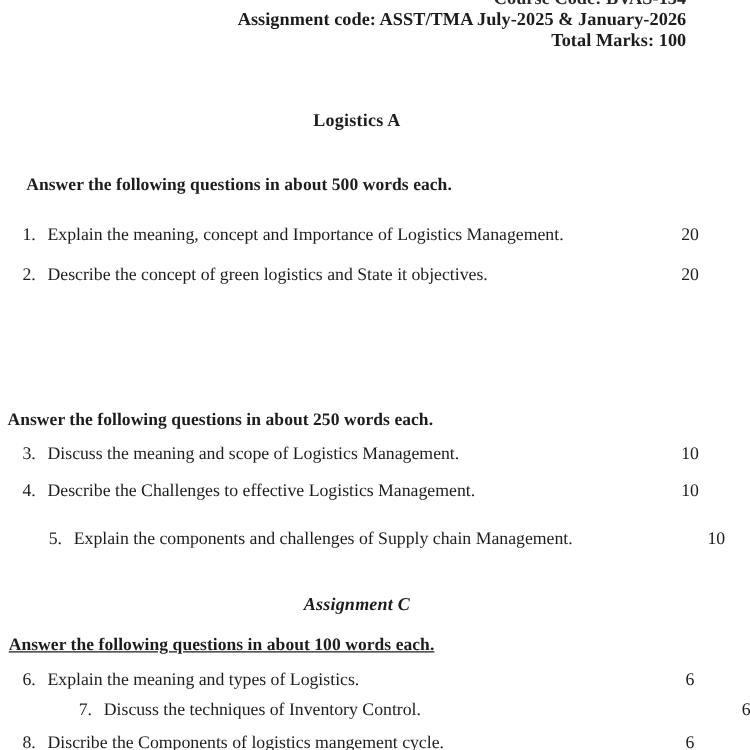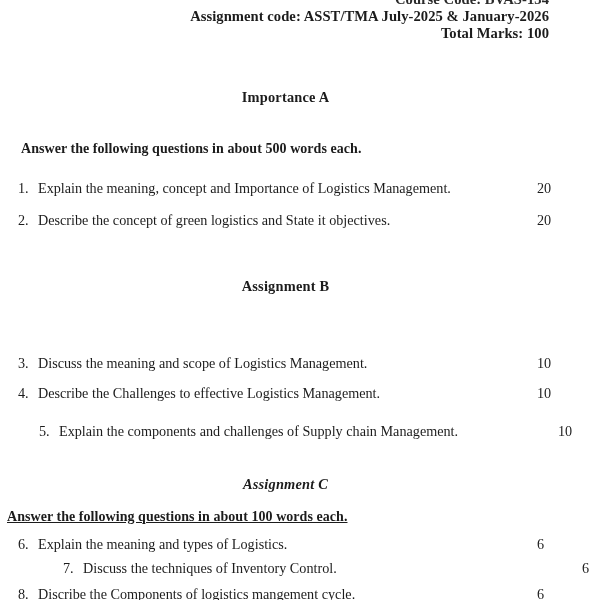--- a/index.html
+++ b/index.html
@@ -86,21 +86,21 @@
     text-align: left;
   }
   .qtext {
     display: inline-block;
   }
   .qmarks {
     position: absolute;
     left: 519px;
     top: 0;
     width: 30px;
-    text-align: left;
+    text-align: center;
   }
 
   
   #q1 { top: 180px; }
   #q2 { top: 212px; }
   
   #q3 { top: 355px; }
   #q4 { top: 385px; }
   #q5 { top: 423px; margin-left: 21px; }
   
@@ -117,36 +117,36 @@
 <body>
 
 <div class="page">
 
   <div class="header">
     <span class="hline clipped">Course Code: BVAS-134</span>
     <span class="hline">Assignment code: ASST/TMA July-2025 &amp; January-2026</span>
     <span class="hline">Total Marks: 100</span>
   </div>
 
-  <div class="section-title" id="sec-a-title">Importance A</div>
+  <div class="section-title" id="sec-a-title">Logistics A</div>
 
   <div class="answer-line" id="ans-a">Answer the following questions in about 500 words each.</div>
 
   <div class="qrow" id="q1">
     <span class="qnum">1.</span><span class="qtext">Explain the meaning, concept and Importance of Logistics Management.</span>
     <span class="qmarks">20</span>
   </div>
 
   <div class="qrow" id="q2">
     <span class="qnum">2.</span><span class="qtext">Describe the concept of green logistics and State it objectives.</span>
     <span class="qmarks">20</span>
   </div>
 
-  <div class="section-title" id="sec-b-title">Assignment B</div>
 
+  <div class="answer-line" id="ans-b">Answer the following questions in about 250 words each.</div>
 
   <div class="qrow" id="q3">
     <span class="qnum">3.</span><span class="qtext">Discuss the meaning and scope of Logistics Management.</span>
     <span class="qmarks">10</span>
   </div>
 
   <div class="qrow" id="q4">
     <span class="qnum">4.</span><span class="qtext">Describe the Challenges to effective Logistics Management.</span>
     <span class="qmarks">10</span>
   </div>

